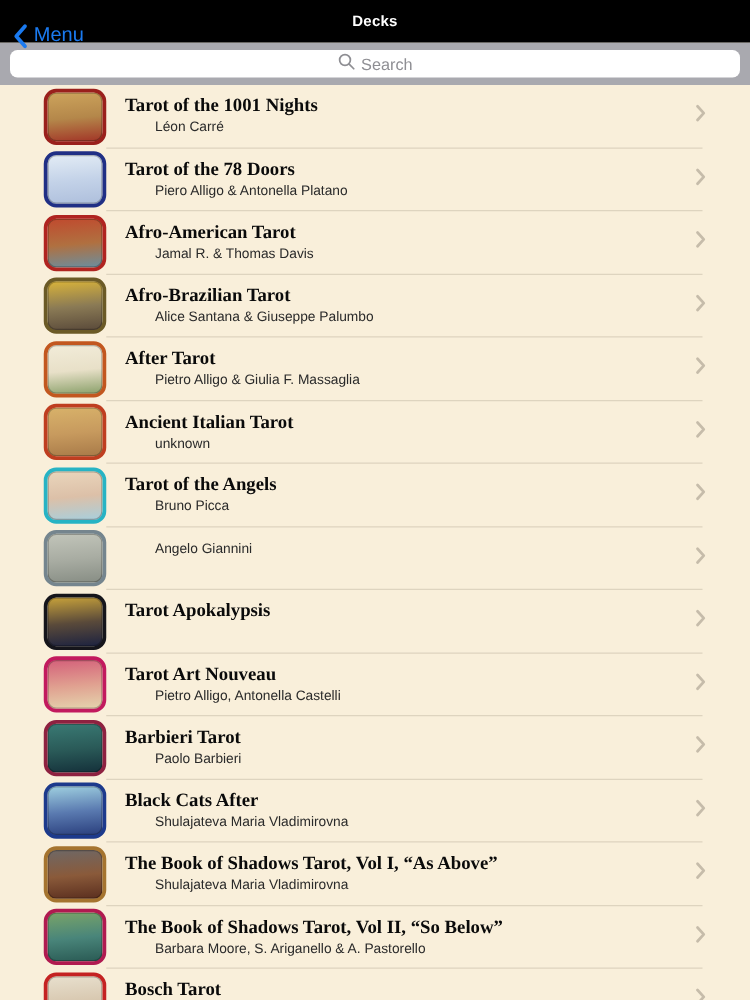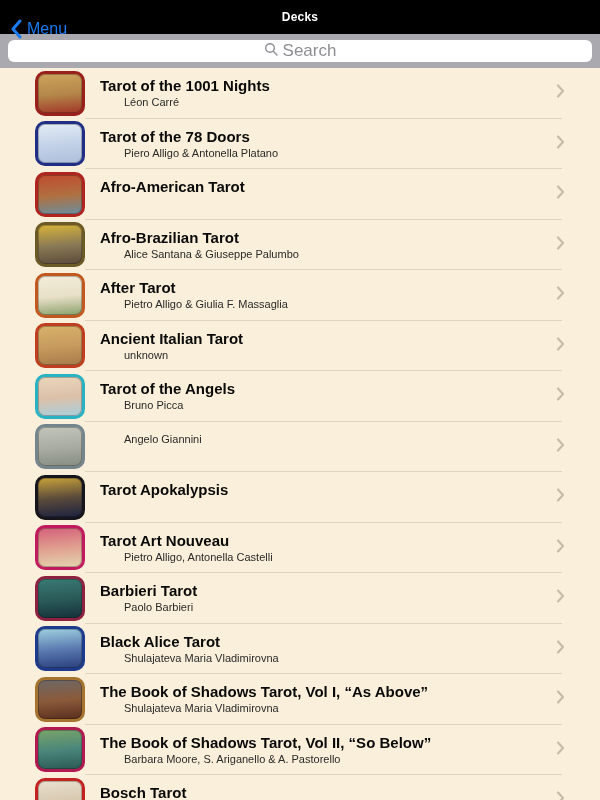--- a/index.html
+++ b/index.html
@@ -27,42 +27,42 @@
 
   
   .search-strip {
     height: 34px; background: var(--strip, #a9a9af);
     padding: 6px 8px;
   }
   .search-field {
     height: 22px; background: #ffffff; border-radius: 6px;
     display: flex; align-items: center; justify-content: center; gap: 5px;
   }
-  .search-placeholder { color: var(--ph, #8e8e93); font-size: 17px; }
+  .search-placeholder { color: var(--ph, #8e8e93); font-size: 13px; }
 
   
   .list { position: relative; }
   .row {
     height: 50.5px; display: flex; align-items: center;
     padding-left: 35px; position: relative; cursor: pointer;
   }
   .thumb {
     width: 50px; height: 45px; flex: 0 0 50px;
     border: 3px solid #888; border-radius: 10px;
     box-shadow: inset 0 0 0 1px rgba(0,0,0,.25);
   }
   .row-body {
     flex: 1; height: 100%; margin-right: 38px;
     border-bottom: 1px solid var(--sep, #ded4bf);
     padding: 9px 0 0 15px;
   }
   .row:last-child .row-body { border-bottom: none; }
   .deck-title {
     font-size: 15px; font-weight: 600; color: var(--title, #0a0a0a);
-    line-height: 17px; white-space: nowrap;
+    line-height: 17px; white-space: nowrap; font-family: Liberation Serif, serif;
   }
   .deck-author {
     font-size: 11px; font-weight: 400; color: var(--subtitle, #2a2a2a);
     line-height: 13px; margin-top: 2px; white-space: nowrap; padding-left: 24px;
   }
   .row-chev {
     position: absolute; right: 35px; top: 50%; transform: translateY(-50%);
   }
 </style>
 </head>
@@ -118,20 +118,21 @@
       <svg width="9" height="15" viewBox="0 0 9 15">
         <polyline points="2,2 7,7.5 2,13" fill="none" stroke="#c6bcaa" stroke-width="2.2" stroke-linecap="round" stroke-linejoin="round"></polyline>
       </svg>
     </span>
   </div>
 
   <div class="row">
     <div class="thumb" style="border-color: rgb(176, 36, 32); background: linear-gradient(175deg, rgb(192, 74, 46) 0%, rgb(176, 112, 64) 52%, rgb(106, 142, 160) 100%);"></div>
     <div class="row-body">
       <div class="deck-title">Afro-American Tarot</div>
+      <div class="deck-author">Jamal R. &amp; Thomas Davis</div>
     </div>
     <span class="row-chev">
       <svg width="9" height="15" viewBox="0 0 9 15">
         <polyline points="2,2 7,7.5 2,13" fill="none" stroke="#c6bcaa" stroke-width="2.2" stroke-linecap="round" stroke-linejoin="round"></polyline>
       </svg>
     </span>
   </div>
 
   <div class="row">
     <div class="thumb" style="border-color: rgb(107, 90, 38); background: linear-gradient(175deg, rgb(217, 179, 58) 0%, rgb(138, 122, 85) 52%, rgb(90, 74, 58) 100%);"></div>
@@ -231,21 +232,21 @@
     <span class="row-chev">
       <svg width="9" height="15" viewBox="0 0 9 15">
         <polyline points="2,2 7,7.5 2,13" fill="none" stroke="#c6bcaa" stroke-width="2.2" stroke-linecap="round" stroke-linejoin="round"></polyline>
       </svg>
     </span>
   </div>
 
   <div class="row">
     <div class="thumb" style="border-color: rgb(29, 58, 140); background: linear-gradient(175deg, rgb(159, 208, 224) 0%, rgb(90, 122, 176) 52%, rgb(42, 63, 125) 100%);"></div>
     <div class="row-body">
-      <div class="deck-title">Black Alice Tarot</div>
+      <div class="deck-title">Black Cats After</div>
       <div class="deck-author">Shulajateva Maria Vladimirovna</div>
     </div>
     <span class="row-chev">
       <svg width="9" height="15" viewBox="0 0 9 15">
         <polyline points="2,2 7,7.5 2,13" fill="none" stroke="#c6bcaa" stroke-width="2.2" stroke-linecap="round" stroke-linejoin="round"></polyline>
       </svg>
     </span>
   </div>
 
   <div class="row">

